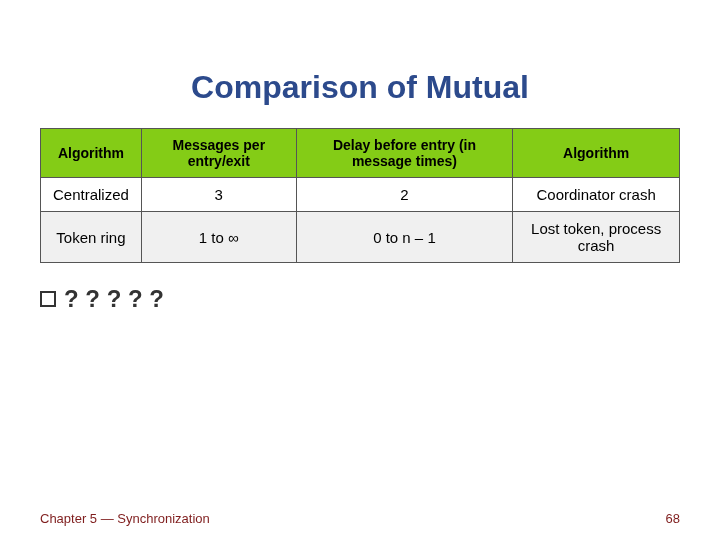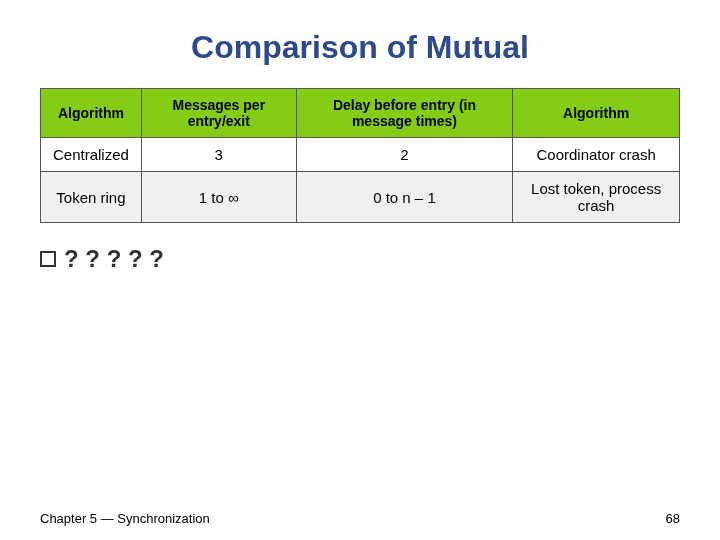--- a/index.html
+++ b/index.html
@@ -11,20 +11,21 @@
       overflow: hidden;
       position: relative;
     }
     .page {
       width: 720px;
       height: 448px;
       padding: 20px 40px 20px 40px;
       display: flex;
       flex-direction: column;
       align-items: center;
+      margin-top: 40px;
     }
     .title {
       font-size: 32px;
       font-weight: bold;
       color: #2c4a8c;
       text-align: center;
       line-height: 1.2;
       margin-bottom: 22px;
       margin-top: 8px;
     }
@@ -77,21 +78,21 @@
     }
     .footer {
       position: absolute;
       bottom: 14px;
       left: 0;
       right: 0;
       display: flex;
       justify-content: space-between;
       padding: 0 40px;
       font-size: 13px;
-      color: #000000;
+      color: #7f1d1d;
     }
   </style>
 </head>
 <body>
 
 <div class="page">
   <div class="title">
     <span>Comparison of Mutual</span><br>
   </div>
 

